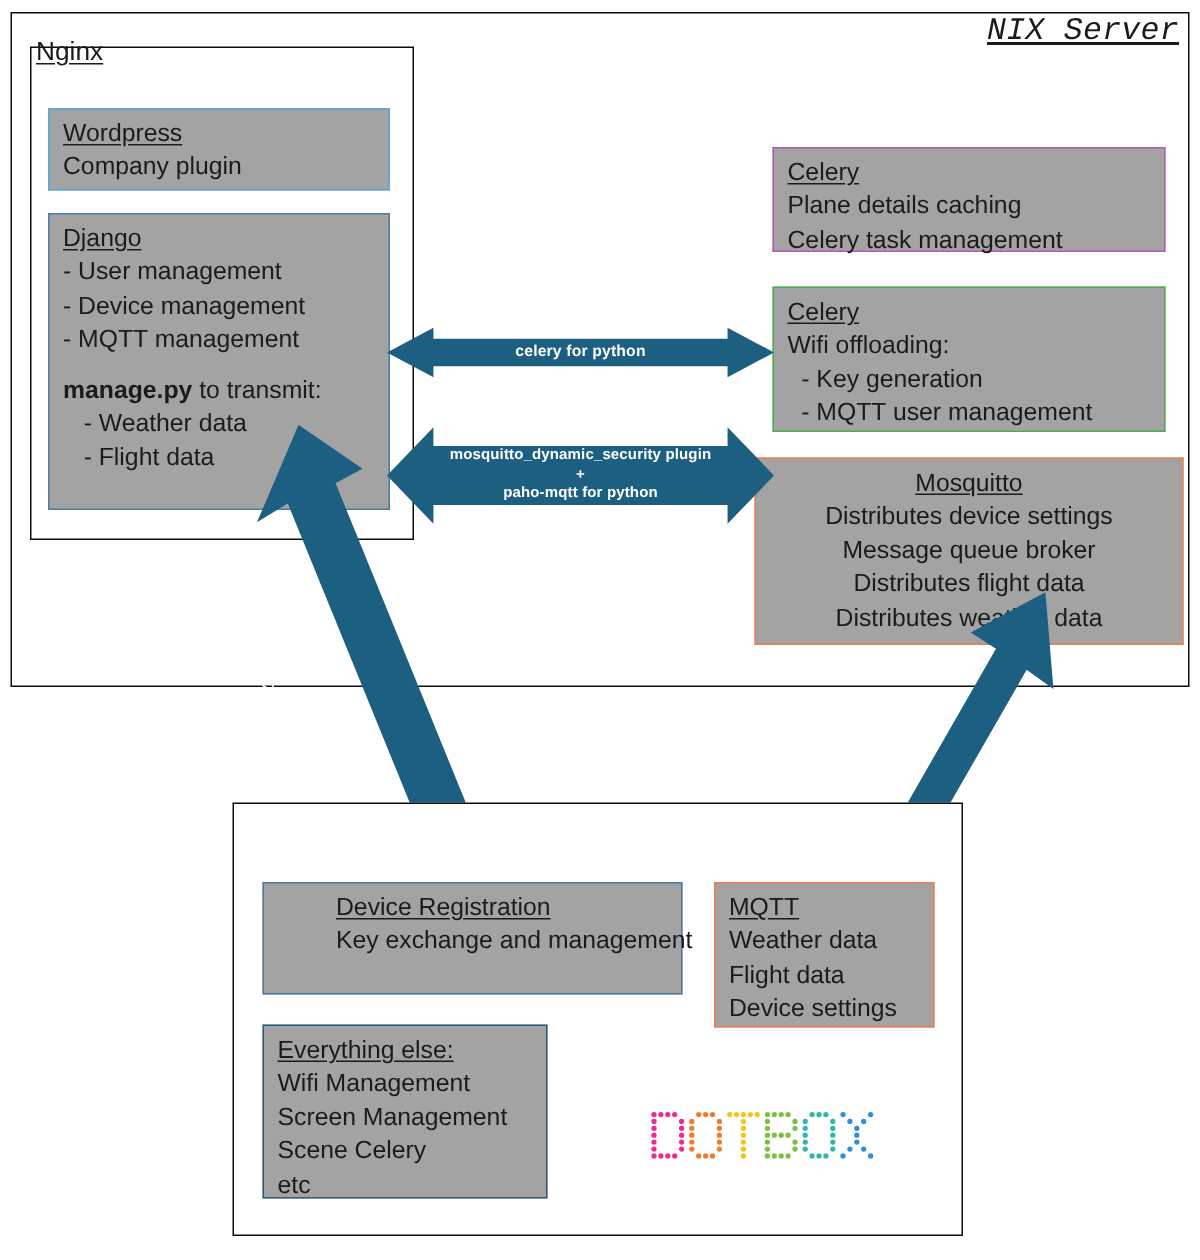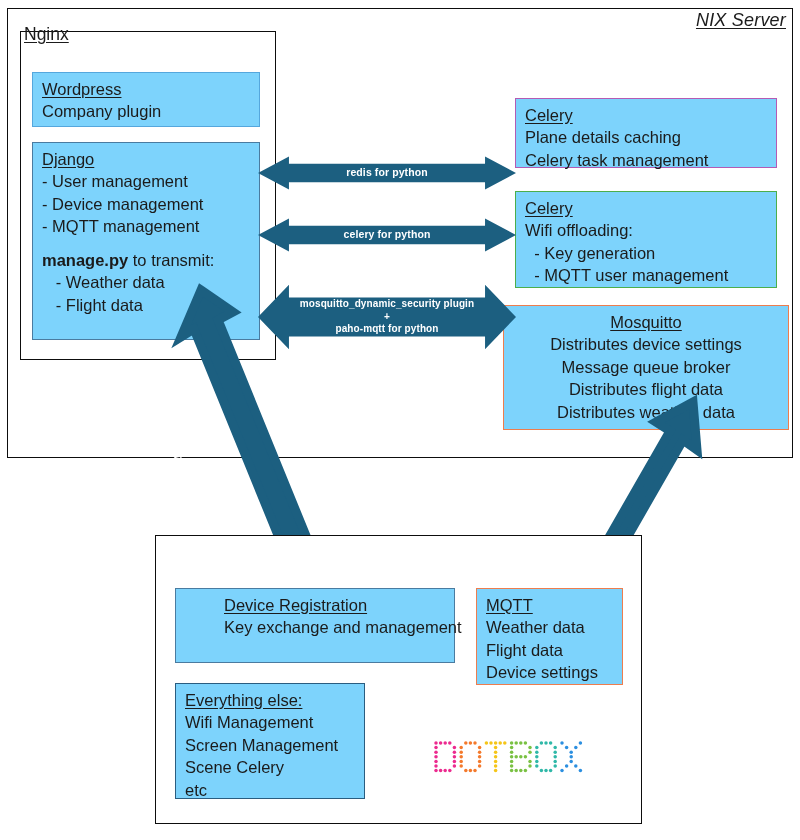--- a/index.html
+++ b/index.html
@@ -37,30 +37,31 @@
     position:absolute;
     font-size:17.5px;
     color:#1b1b1b;
     text-decoration:underline;
     text-underline-offset:2px;
     white-space:nowrap;
   }
   .server-title{
     right:14px; top:10px;
     font-style:italic;
-    font-size:18px;
+    font-size:21px;
     letter-spacing:.2px;
+    font-family:Liberation Mono, monospace;
   }
   .nginx-title{ left:12px; top:24px;margin-left:12px; }
 
   
   .card{
     position:absolute;
     box-sizing:border-box;
-    background:#7dd3fc;
+    background:#a3a3a3;
     padding:5px 9px 6px 9px;
     font-size:16.5px;
     line-height:1.36;
     color:#1b1b1b;
   }
   .card .hd{
     text-decoration:underline;
     text-underline-offset:2px;
     display:block;
   }
@@ -166,24 +167,20 @@
   </div>
 
   <div class="card c-mosquitto">
     <span class="hd">Mosquitto</span>
     <span class="ln">Distributes device settings</span>
     <span class="ln">Message queue broker</span>
     <span class="ln">Distributes flight data</span>
     <span class="ln">Distributes weather data</span>
   </div>
 
-  <div class="harrow a-redis">
-    <span class="shape"></span>
-    <span class="lbl">redis for python</span>
-  </div>
   <div class="harrow a-celery">
     <span class="shape"></span>
     <span class="lbl">celery for python</span>
   </div>
   <div class="harrow a-mqtt">
     <span class="shape"></span>
     <span class="lbl">mosquitto_dynamic_security plugin
 +
 paho-mqtt for python</span>
   </div>

